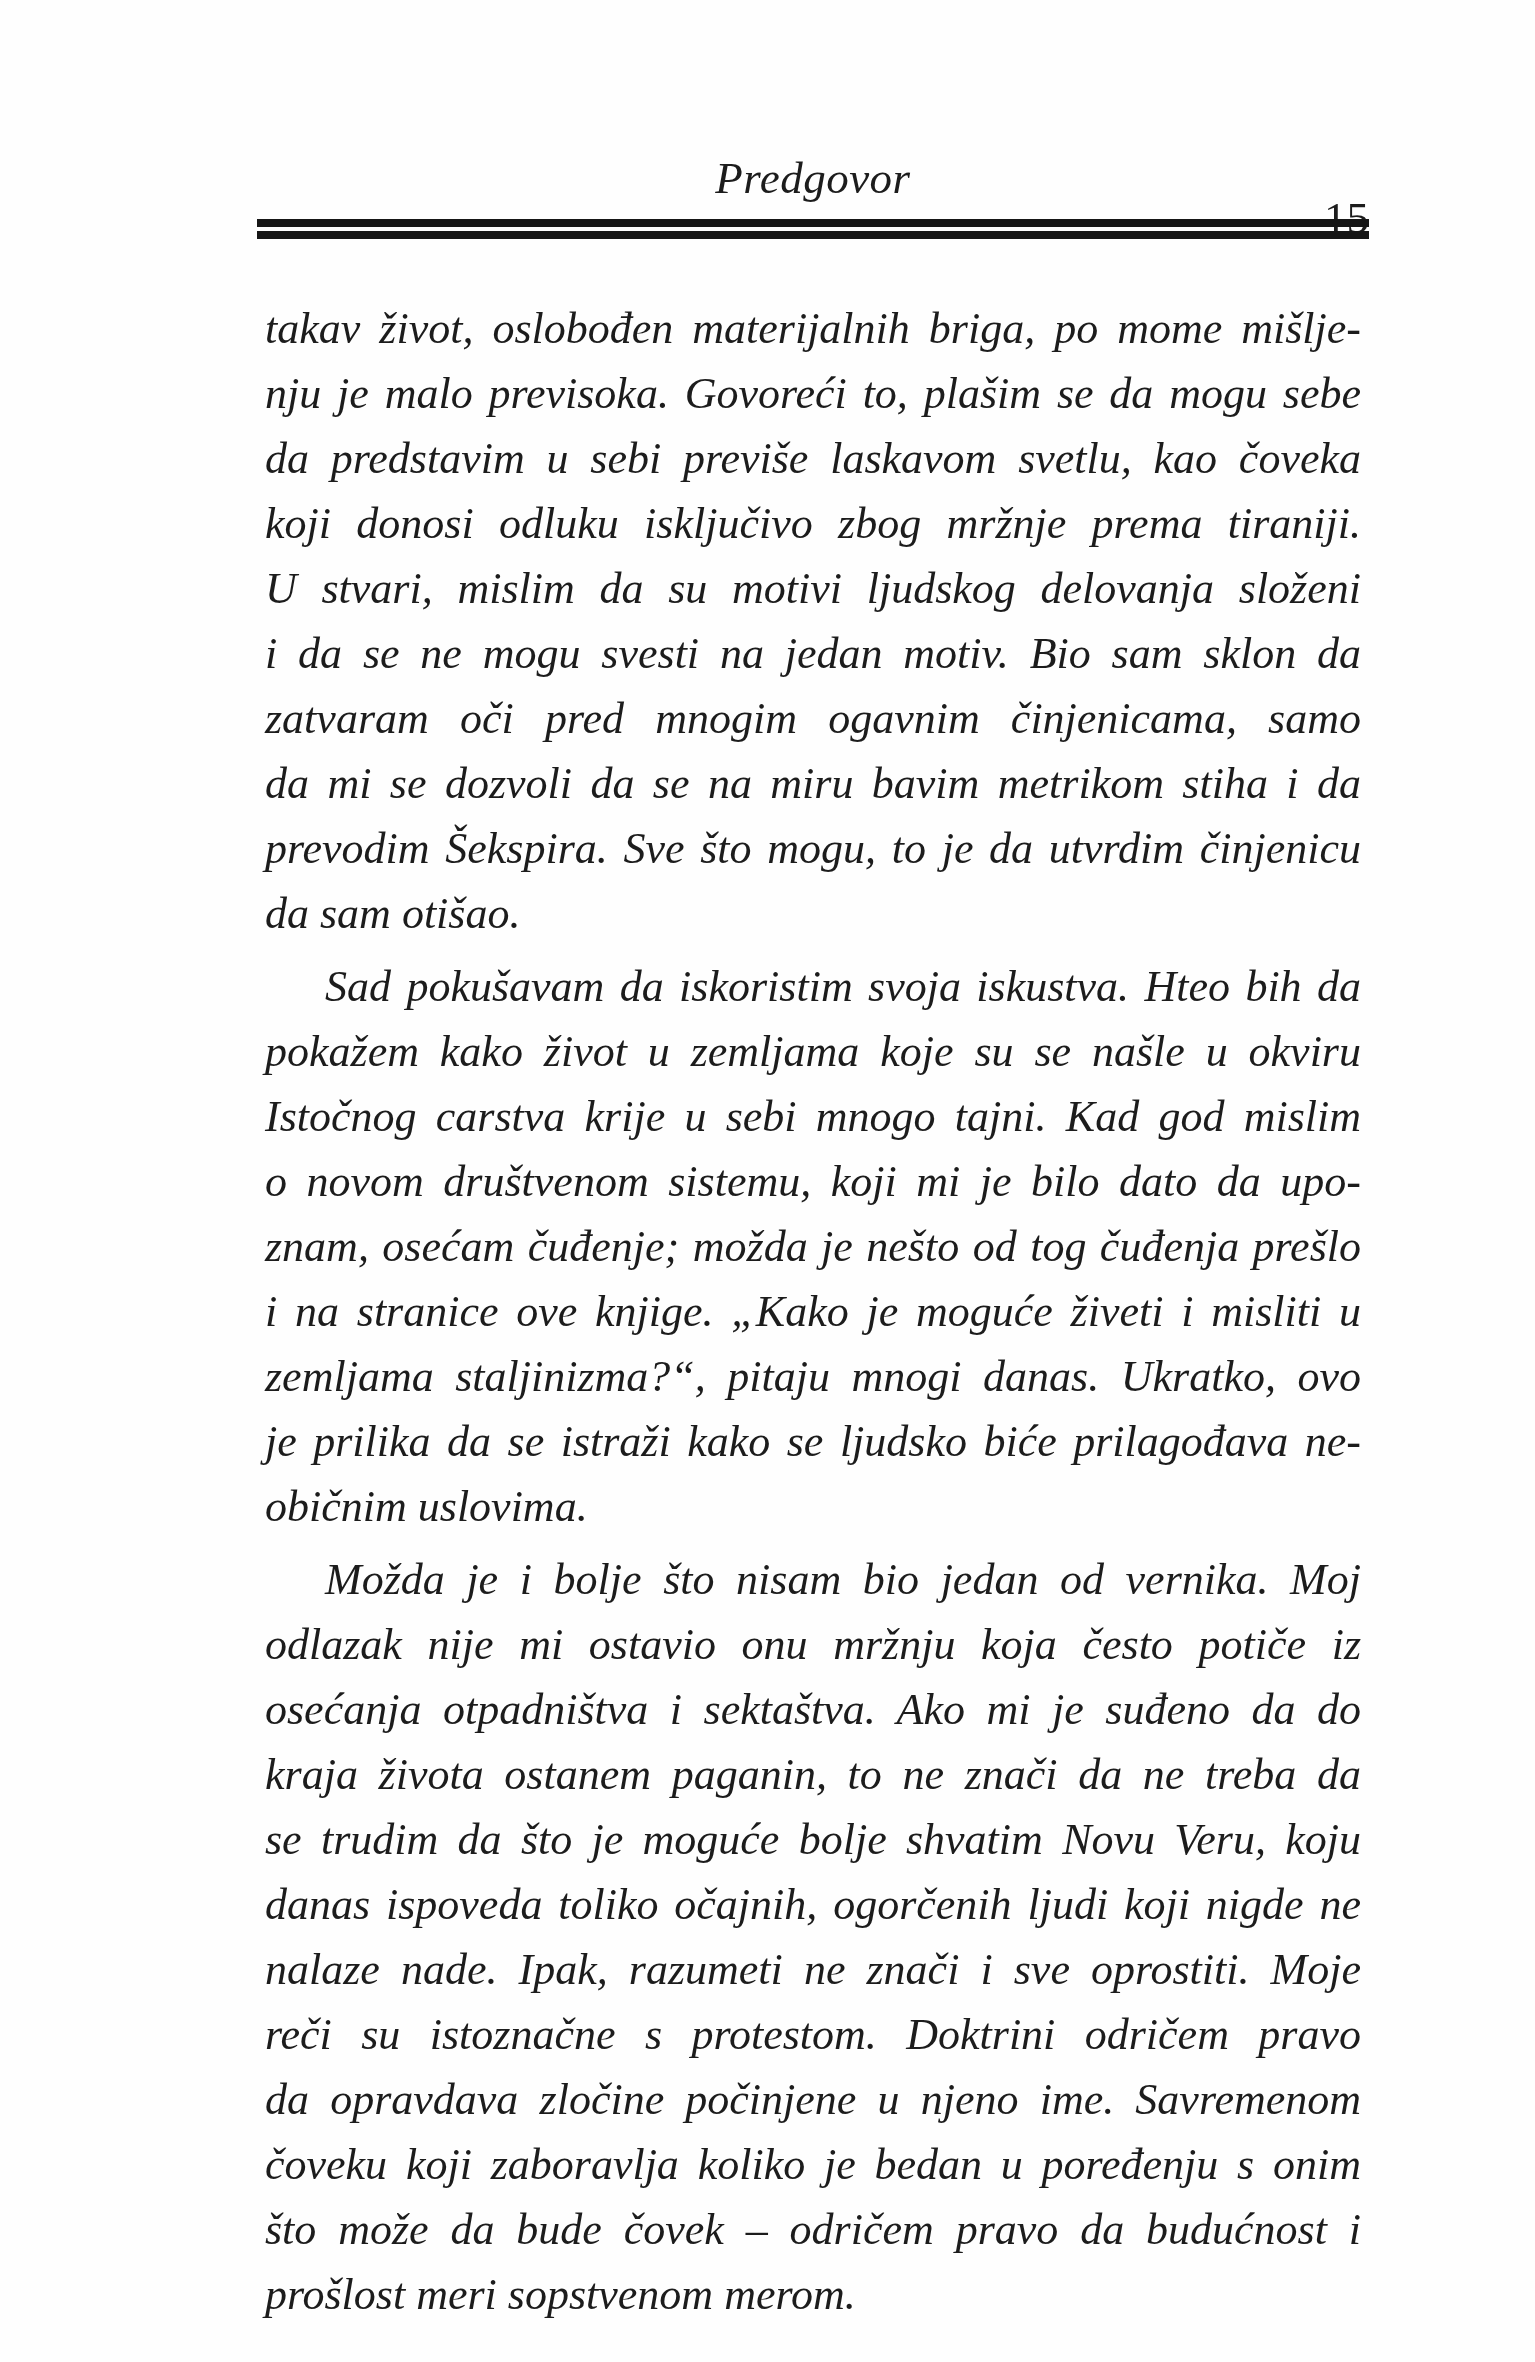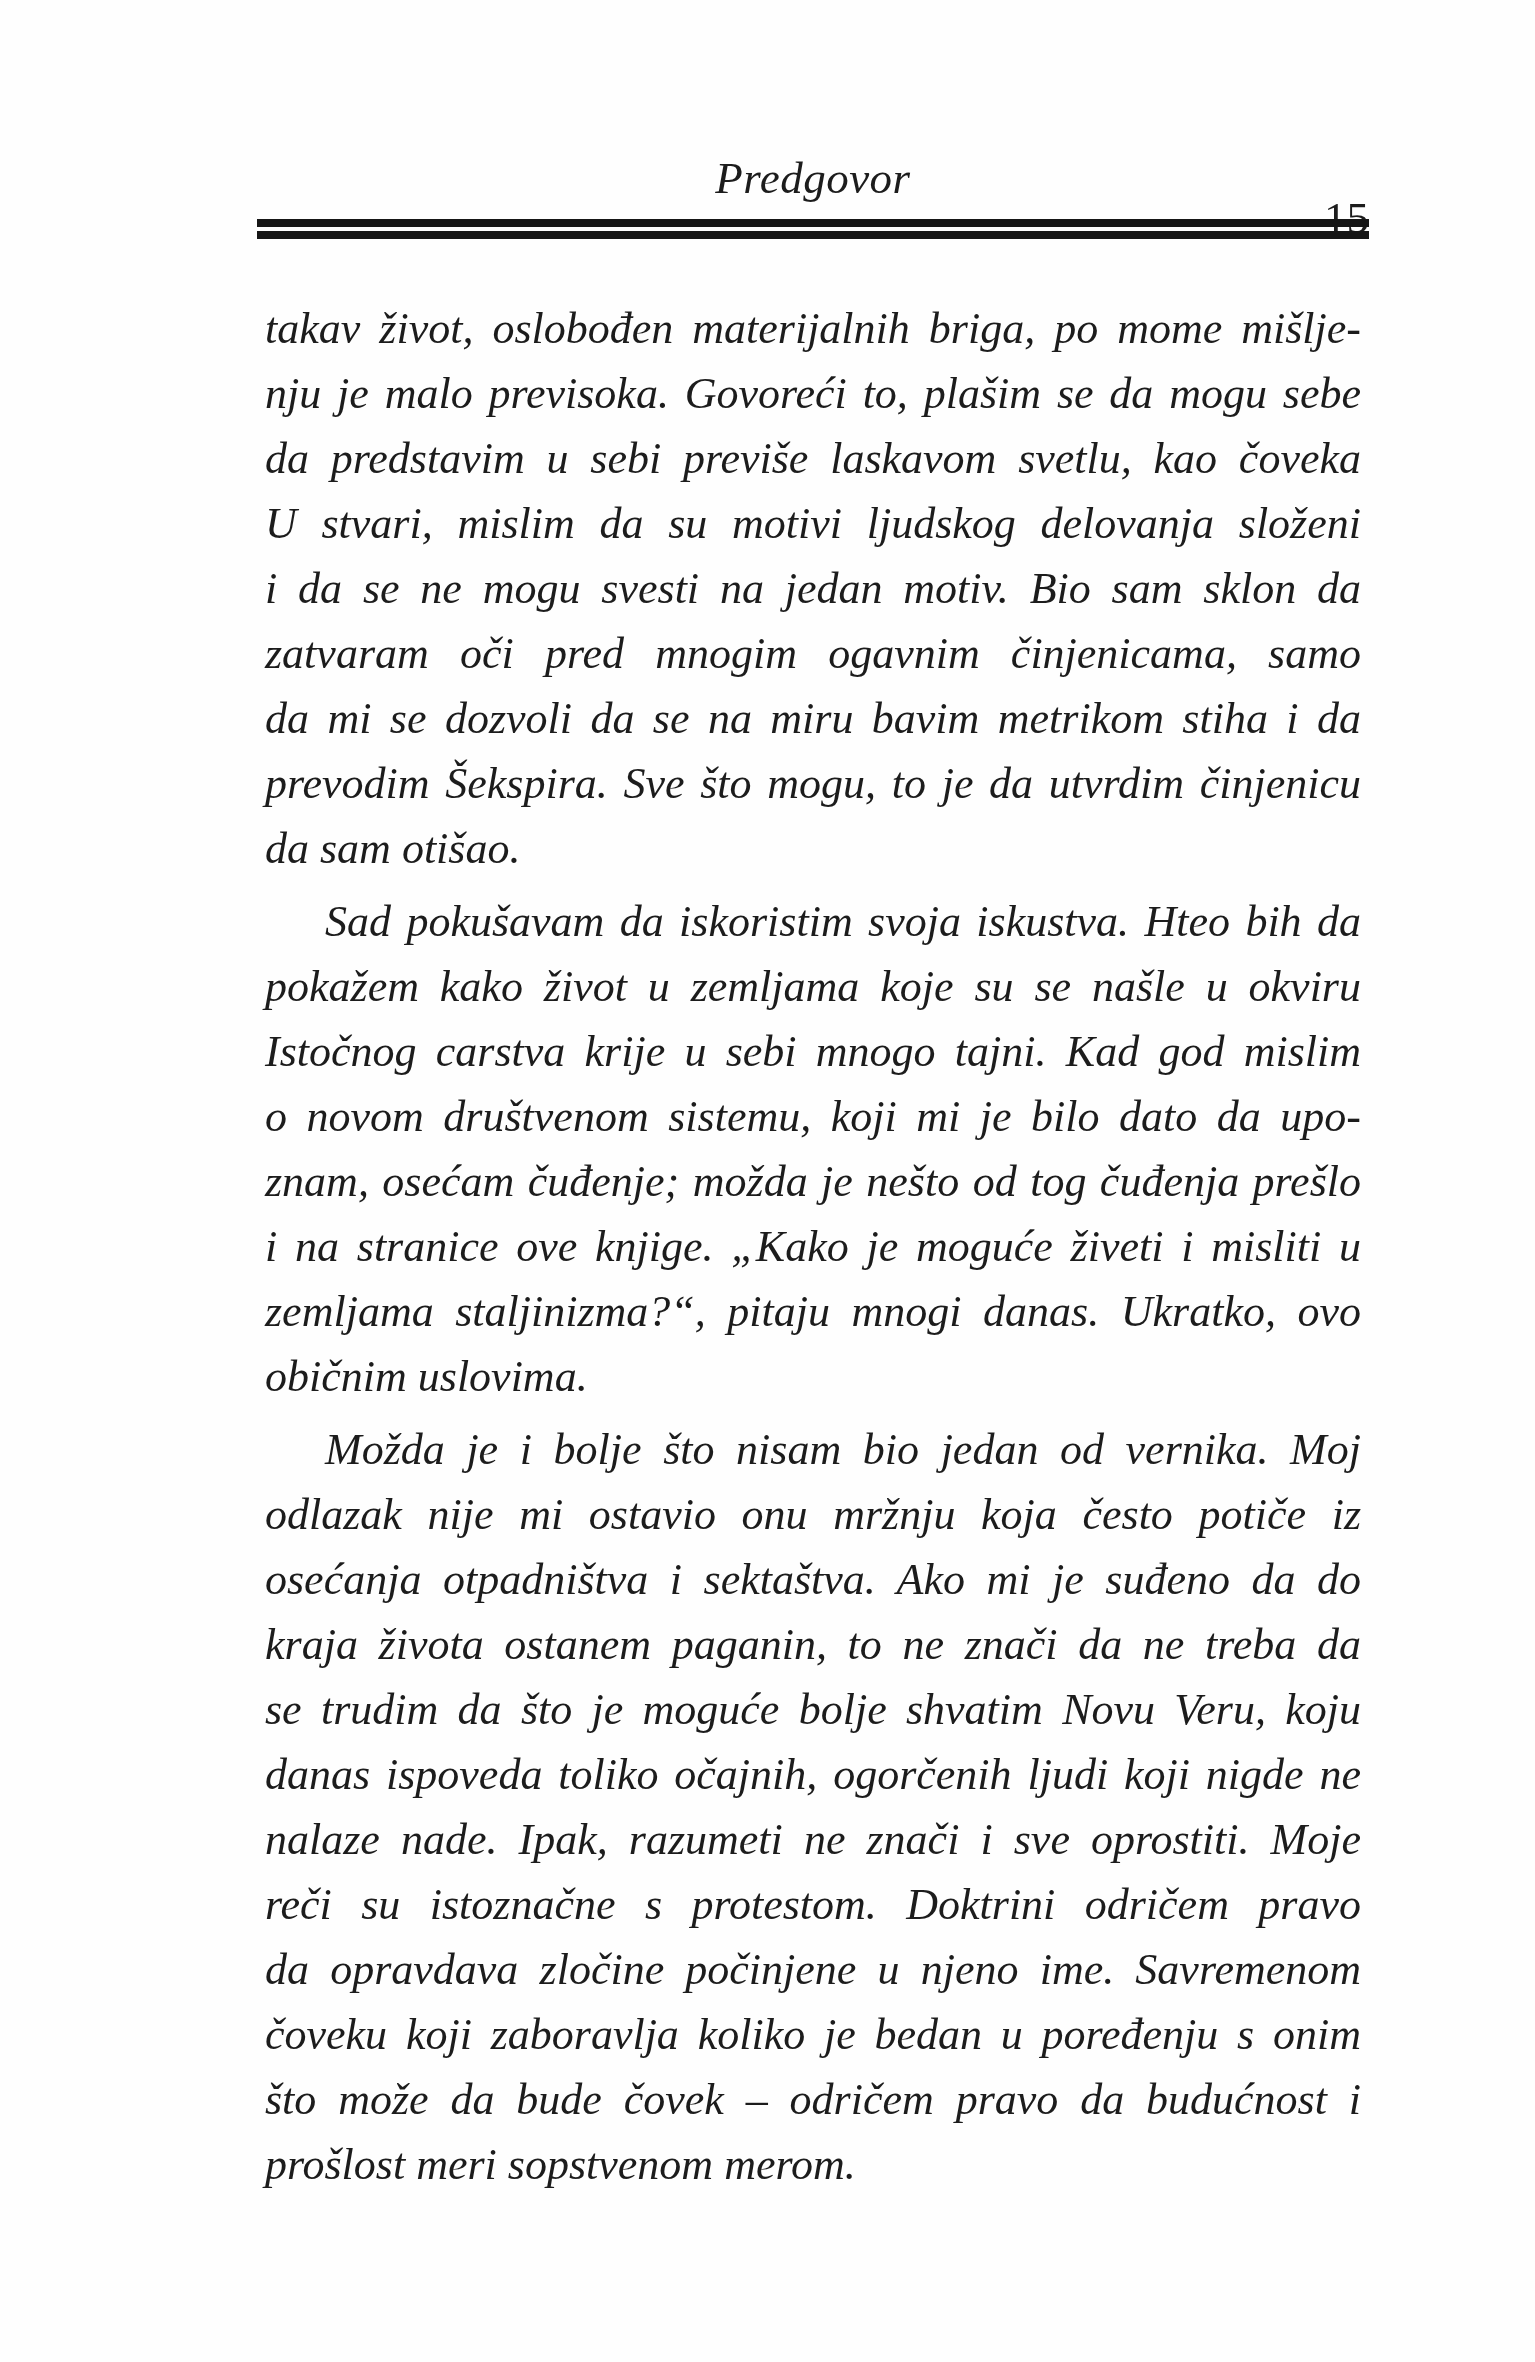--- a/index.html
+++ b/index.html
@@ -86,35 +86,37 @@
   <div class="head-rule">
     <div class="rule-thick"></div>
     <div class="rule-thin"></div>
   </div>
 
   <div class="page-body">
       <div class="paragraph">
         <div class="line">takav život, oslobođen materijalnih briga, po mome mišlje-</div>
         <div class="line">nju je malo previsoka. Govoreći to, plašim se da mogu sebe</div>
         <div class="line">da predstavim u sebi previše laskavom svetlu, kao čoveka</div>
+        <div class="line">koji donosi odluku isključivo zbog mržnje prema tiraniji.</div>
         <div class="line">U stvari, mislim da su motivi ljudskog delovanja složeni</div>
         <div class="line">i da se ne mogu svesti na jedan motiv. Bio sam sklon da</div>
         <div class="line">zatvaram oči pred mnogim ogavnim činjenicama, samo</div>
         <div class="line">da mi se dozvoli da se na miru bavim metrikom stiha i da</div>
         <div class="line">prevodim Šekspira. Sve što mogu, to je da utvrdim činjenicu</div>
         <div class="line last">da sam otišao.</div>
       </div>
       <div class="paragraph">
         <div class="line indent">Sad pokušavam da iskoristim svoja iskustva. Hteo bih da</div>
         <div class="line">pokažem kako život u zemljama koje su se našle u okviru</div>
         <div class="line">Istočnog carstva krije u sebi mnogo tajni. Kad god mislim</div>
         <div class="line">o novom društvenom sistemu, koji mi je bilo dato da upo-</div>
         <div class="line">znam, osećam čuđenje; možda je nešto od tog čuđenja prešlo</div>
         <div class="line">i na stranice ove knjige. „Kako je moguće živeti i misliti u</div>
         <div class="line">zemljama staljinizma?“, pitaju mnogi danas. Ukratko, ovo</div>
+        <div class="line">je prilika da se istraži kako se ljudsko biće prilagođava ne-</div>
         <div class="line last">običnim uslovima.</div>
       </div>
       <div class="paragraph">
         <div class="line indent">Možda je i bolje što nisam bio jedan od vernika. Moj</div>
         <div class="line">odlazak nije mi ostavio onu mržnju koja često potiče iz</div>
         <div class="line">osećanja otpadništva i sektaštva. Ako mi je suđeno da do</div>
         <div class="line">kraja života ostanem paganin, to ne znači da ne treba da</div>
         <div class="line">se trudim da što je moguće bolje shvatim Novu Veru, koju</div>
         <div class="line">danas ispoveda toliko očajnih, ogorčenih ljudi koji nigde ne</div>
         <div class="line">nalaze nade. Ipak, razumeti ne znači i sve oprostiti. Moje</div>

